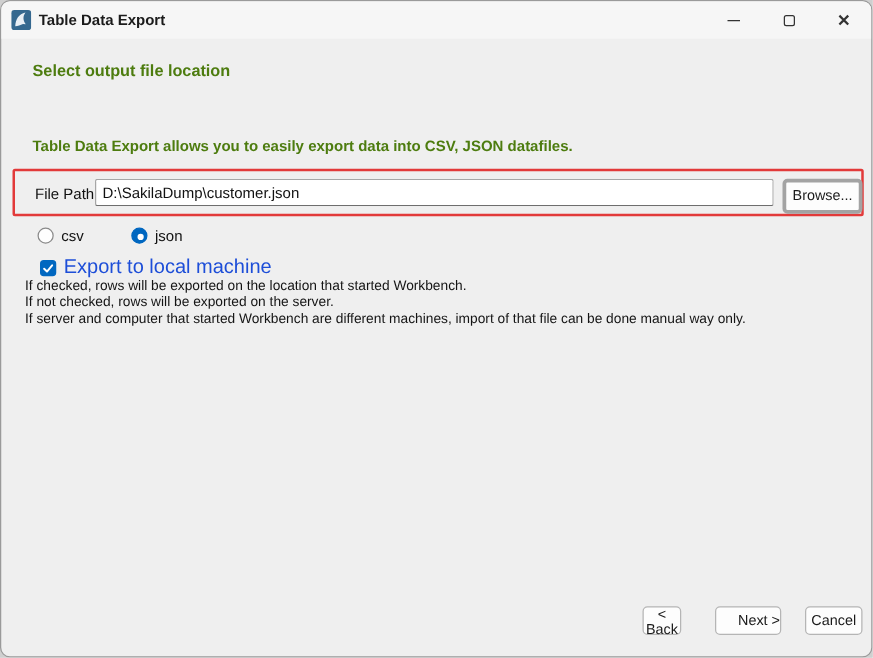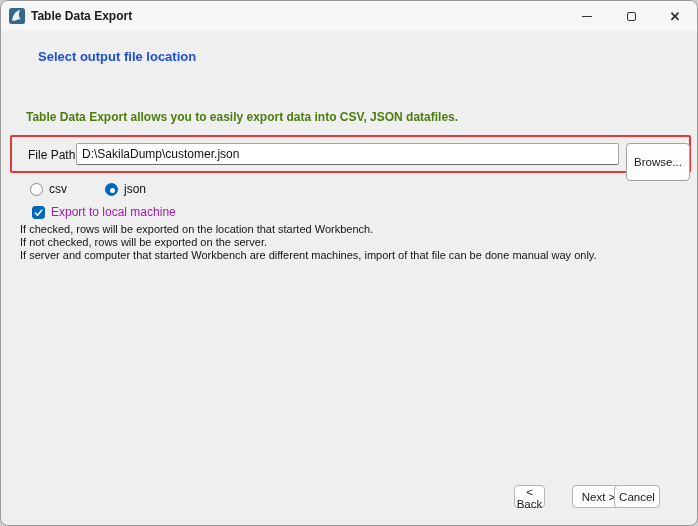--- a/index.html
+++ b/index.html
@@ -46,28 +46,28 @@
   .filepath-input {
     position: absolute; left: 75px; top: 142px; width: 543px; height: 22px;
     background: #fff;
     border: 1px solid #a6a6a6; border-bottom-color: #6e6e6e;
     border-radius: 2px;
     font-family: "Liberation Sans", sans-serif;
     font-size: 12px; color: #111; padding: 5px 5px;
     outline: none;
   }
   .browse-btn {
-    position: absolute; left: 625px; top: 142px; width: 64px; height: 38px;
-    background: #fdfdfd; border: 1px solid #a3a3a3; border-radius: 4px;
+    position: absolute; left: 625px; top: 142px; width: 64px; height: 28px;
+    background: #fdfdfd; border: 3px solid #a3a3a3; border-radius: 4px;
     font-family: "Liberation Sans", sans-serif;
     font-size: 11.5px; color: #1a1a1a;
   }
   
   .radio-row { position: absolute; left: 29px; top: 181px; display: flex; align-items: center; }
-  .radio-option { display: flex; align-items: flex-end; margin-right: 26px; }
+  .radio-option { display: flex; align-items: flex-start; margin-right: 26px; }
   .radio-option.opt-json { margin-left: 12px; }
   .radio {
     width: 13px; height: 13px; border-radius: 50%;
     background: #fefefe; border: 1px solid #8a8a8a;
     position: relative; flex: none;
   }
   .radio.selected { background: #0067c0; border-color: #0067c0; }
   .radio.selected::after {
     content: ""; position: absolute; left: 4px; top: 4px;
     width: 5px; height: 5px; border-radius: 50%; background: #fff;
@@ -75,34 +75,34 @@
   .radio-label { font-size: 12px; margin-left: 6px; color: #111; }
   
   .checkbox-row { position: absolute; left: 31px; top: 204px; display: flex; align-items: center; }
   .checkbox {
     width: 13px; height: 13px; border-radius: 3px;
     border: 1px solid #8a8a8a; background: #fefefe;
     display: flex; align-items: center; justify-content: center; flex: none;
   }
   .checkbox.checked { background: #0067c0; border-color: #0067c0; }
   .checkbox:not(.checked) svg { display: none; }
-  .checkbox-label { font-size: 12px; margin-left: 6px; color: #a21caf; }
+  .checkbox-label { font-size: 16px; margin-left: 6px; color: #1d4ed8; }
   
   .notes { position: absolute; left: 19px; top: 222px; width: 665px; }
   .note-line { font-size: 11px; line-height: 13px; color: #141414; }
   
   .footer-btn {
     position: absolute; top: 484px; height: 23px;
     background: #fdfdfd; border: 1px solid #b5b5b5; border-radius: 4px;
     font-family: "Liberation Sans", sans-serif;
     font-size: 11.5px; color: #1a1a1a;
   }
   .btn-back   { left: 513px; width: 31px; }
-  .btn-next   { left: 571px; width: 53px; }
-  .btn-cancel { left: 613px; width: 46px; }
+  .btn-next   { left: 571px; width: 53px; text-align: right; }
+  .btn-cancel { left: 643px; width: 46px; }
 </style>
 </head>
 <body>
 
 <div class="window">
 
   <div class="titlebar">
     <span class="app-icon">
       <svg width="16" height="16" viewBox="0 0 16 16">
         <rect width="16" height="16" rx="2.5" fill="#35688f"></rect>
@@ -116,21 +116,21 @@
       </div>
       <div class="win-btn">
         <span class="glyph-max"></span>
       </div>
       <div class="win-btn">
         <span class="glyph-close">✕</span>
       </div>
     </div>
   </div>
 
-  <div class="heading" style="color: #1d4ed8; margin-left: 12px;">Select output file location</div>
+  <div class="heading" style="color: #4d7c0f;">Select output file location</div>
   <div class="intro">Table Data Export allows you to easily export data into CSV, JSON datafiles.</div>
 
   <div class="highlight-box"></div>
 
   <span class="filepath-label">File Path:</span>
   <input class="filepath-input" type="text" value="D:\SakilaDump\customer.json" style="">
   <button class="browse-btn">Browse...</button>
 
   <div class="radio-row">
     <div class="radio-option">

